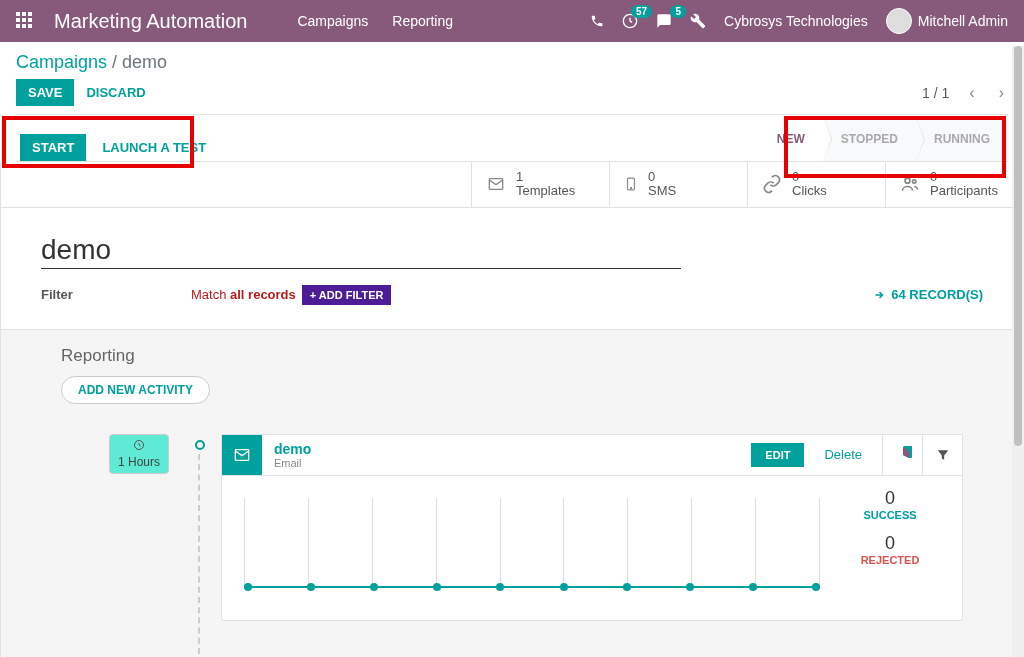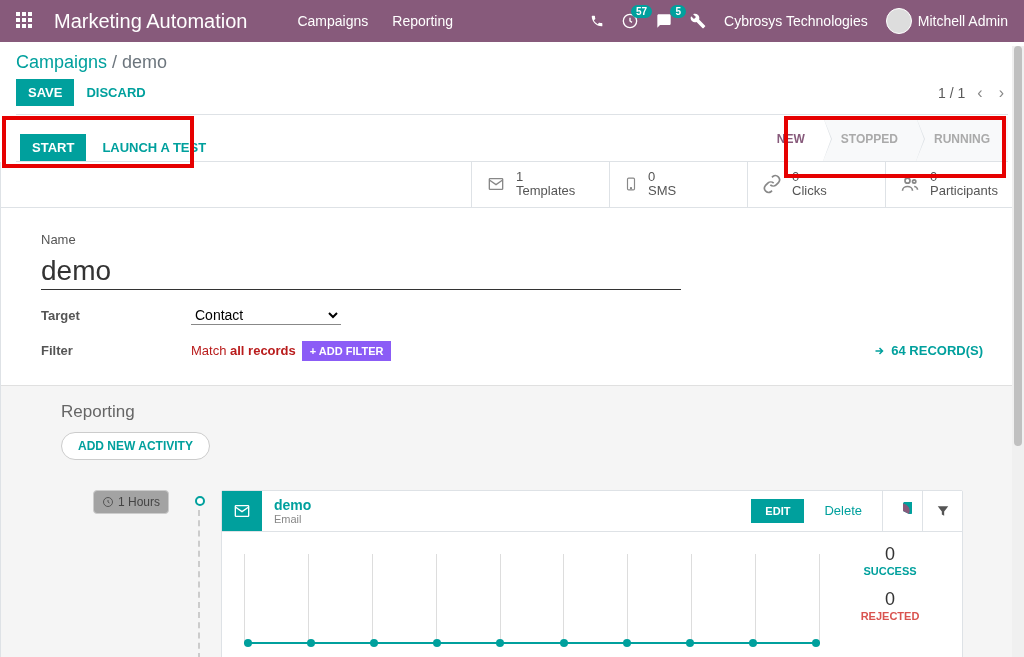--- a/index.html
+++ b/index.html
@@ -19,21 +19,21 @@
 .avatar-inner { width: 100%; height: 100%; background: radial-gradient(circle at 50% 35%, #f0c9a8 35%, #6b4a32 36%); }
 
 
 .control-panel { padding: 10px 16px 0 16px; }
 .breadcrumb { font-size: 18px; color: #6c757d; margin-bottom: 6px; }
 .breadcrumb a { color: #00A09D; text-decoration: none; }
 .cp-row { display: flex; align-items: center; }
 .btn { border: none; padding: 6px 12px; font-size: 13px; font-weight: bold; cursor: pointer; }
 .btn-primary { background: #00A09D; color: #fff; }
 .btn-link { background: none; color: #00A09D; font-weight: bold; }
-.pager { margin-left: auto; display: flex; align-items: center; gap: 8px; color: #5a5a5a; font-size: 14px;}
+.pager { margin-left: auto; display: flex; align-items: center; gap: 16px; color: #5a5a5a; font-size: 14px;}
 .pager-arrow { color: #888; cursor: pointer; font-size: 16px; padding: 0 4px; }
 
 
 .statusbar-row { display: flex; border-top: 1px solid #dee2e6; border-bottom: 1px solid #dee2e6; margin-top: 8px; align-items: flex-end; height: 48px; }
 .status-left { display: flex; align-items: center; padding-left: 4px; gap: 4px;}
 .status-right { margin-left: auto; display: flex; }
 .status-step { padding: 0 18px; font-size: 12px; font-weight: bold; color: #aaa; display: flex; align-items: center; position: relative; height: 44px; background: #f8f9fa; }
 .status-step.active { color: #875A7B; background: #fff; }
 .status-step::after { content: ''; position: absolute; right: -8px; top: 0; width: 0; height: 0; border-top: 22px solid transparent; border-bottom: 22px solid transparent; border-left: 8px solid #f8f9fa; z-index: 2;}
 .status-step.active::after { border-left-color: #fff; }
@@ -55,31 +55,31 @@
 .stat-text .lbl { font-size: 13px; color: #555; line-height: 1.1;}
 
 .form-body { padding: 24px 40px; }
 .field-label { font-size: 13px; color: #555; margin-bottom: 6px; display: block; }
 .name-input { font-size: 28px; border: none; border-bottom: 1px solid #333; width: 640px; padding: 2px 0; outline: none; color: #333;}
 .form-row { display: flex; align-items: center; margin-top: 16px; }
 .form-row .flabel { width: 150px; font-size: 13px; font-weight: bold; color: #555; }
 .select { border: none; border-bottom: 1px solid #888; font-size: 14px; padding-right: 30px; min-width: 150px; background: transparent; }
 .filter-text { font-size: 13px; color: #b91c1c; }
 .filter-text b { font-weight: bold; }
-.add-filter-btn { background: #8b5cf6; color: #fff; border: none; padding: 4px 8px; font-size: 11px; font-weight: bold; margin-left: 6px; cursor: pointer; }
+.add-filter-btn { background: #4c1d95; color: #fff; border: none; padding: 4px 8px; font-size: 11px; font-weight: bold; margin-left: 6px; cursor: pointer; }
 .records-link { margin-left: auto; color: #00A09D; font-weight: bold; font-size: 13px; cursor: pointer; display: flex; align-items: center; gap: 6px; }
 
 
 .workflow-section { background: #f5f5f5; padding: 16px 60px 40px 60px; border-top: 1px solid #e0e0e0; }
 .workflow-title { font-size: 17px; color: #666; margin-bottom: 10px; }
 .add-activity-btn { background: #fff; border: 1px solid #ccc; border-radius: 18px; padding: 6px 16px; color: #00A09D; font-weight: bold; font-size: 12px; cursor: pointer; }
 
 .activity-row { display: flex; margin-top: 30px; align-items: flex-start; }
 .time-col { width: 120px; display: flex; align-items: center; justify-content: flex-end; padding-right: 12px; position: relative; }
-.time-badge { background: #a3a3a3; border: 1px solid #ccc; border-radius: 4px; padding: 4px 8px; font-size: 12px; color: #444; display: flex; align-items: center; gap: 4px; }
+.time-badge { background: #5eead4; border: 1px solid #ccc; border-radius: 4px; padding: 4px 8px; font-size: 12px; color: #444; display: flex; align-items: center; gap: 4px; flex-direction: column; }
 .timeline-dot { width: 10px; height: 10px; border: 2px solid #00A09D; border-radius: 50%; background: #fff; position: absolute; right: -24px; top: 6px; }
 .timeline-line { position: absolute; right: -19px; top: 20px; width: 1px; height: 200px; border-left: 2px dashed #ccc; }
 
 .activity-card { flex: 1; margin-left: 40px; background: #fff; border: 1px solid #dee2e6; border-radius: 2px; }
 .activity-header { display: flex; align-items: center; background: #fff; }
 .act-icon { width: 40px; height: 40px; background: #00A09D; color: #fff; display: flex; align-items: center; justify-content: center; font-size: 18px; }
 .act-title { padding: 4px 12px; flex: 1; }
 .act-title .t { color: #00A09D; font-weight: bold; font-size: 14px; }
 .act-title .s { color: #888; font-size: 11px; }
 .act-actions { display: flex; align-items: center; gap: 0; }
@@ -238,29 +238,22 @@
             </svg>
         </span>
         <span class="stat-text">
             <div class="num">0</div>
             <div class="lbl">Participants</div>
           </span>
       </div>
     </div>
 
     <div class="form-body">
-      <label class="field-label">Name</label>
       <input class="name-input" value="demo" style="">
 
-      <div class="form-row">
-        <div class="flabel">Target</div>
-        <select class="select">
-          <option>Contact</option>
-        </select>
-      </div>
 
       <div class="form-row">
         <div class="flabel">Filter</div>
         <span class="filter-text">
           <span>Match</span> <b>all records</b>
         </span>
         <button class="add-filter-btn">+ ADD FILTER</button>
         <div class="records-link">
           <svg width="12" height="12" viewBox="0 0 24 24" fill="#00A09D">
               <path d="M5 12h12M13 6l6 6-6 6" stroke="#00A09D" stroke-width="3" fill="none"></path>

